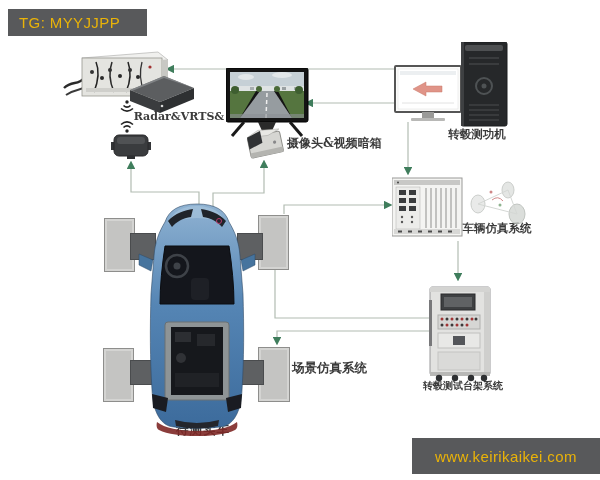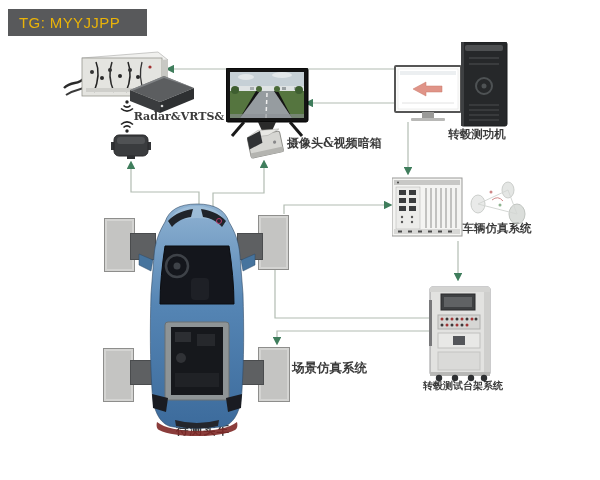--- a/index.html
+++ b/index.html
@@ -274,14 +274,17 @@
     <circle cx="46" cy="160" r="5" fill="#303236"></circle>
     <rect x="40" y="175" width="44" height="14" fill="#202226"></rect>
     <polygon points="17,196 33,200 31,214 18,210" fill="#1a1c22"></polygon>
     <polygon points="107,196 91,200 93,214 106,210" fill="#1a1c22"></polygon>
     <path d="M40,222 Q62,228 84,222 L83,228 Q62,233 41,228 Z" fill="#24262c"></path>
     <path d="M22,224 C36,236 88,236 102,224 C103,228 102,231 100,232 C84,240 40,240 24,232 C22,231 21,228 22,224 Z" fill="#7e2826" opacity="0.9"></path>
   </svg>
 
   <div class="abs lbl" style="left:176px;top:422px;font-size:12.5px;letter-spacing:1px;">待测实车</div>
 
+  <div class="abs badge site">
+    <span>www.keirikaikei.com</span>
+  </div>
 
 </div>
 
 </body></html>

